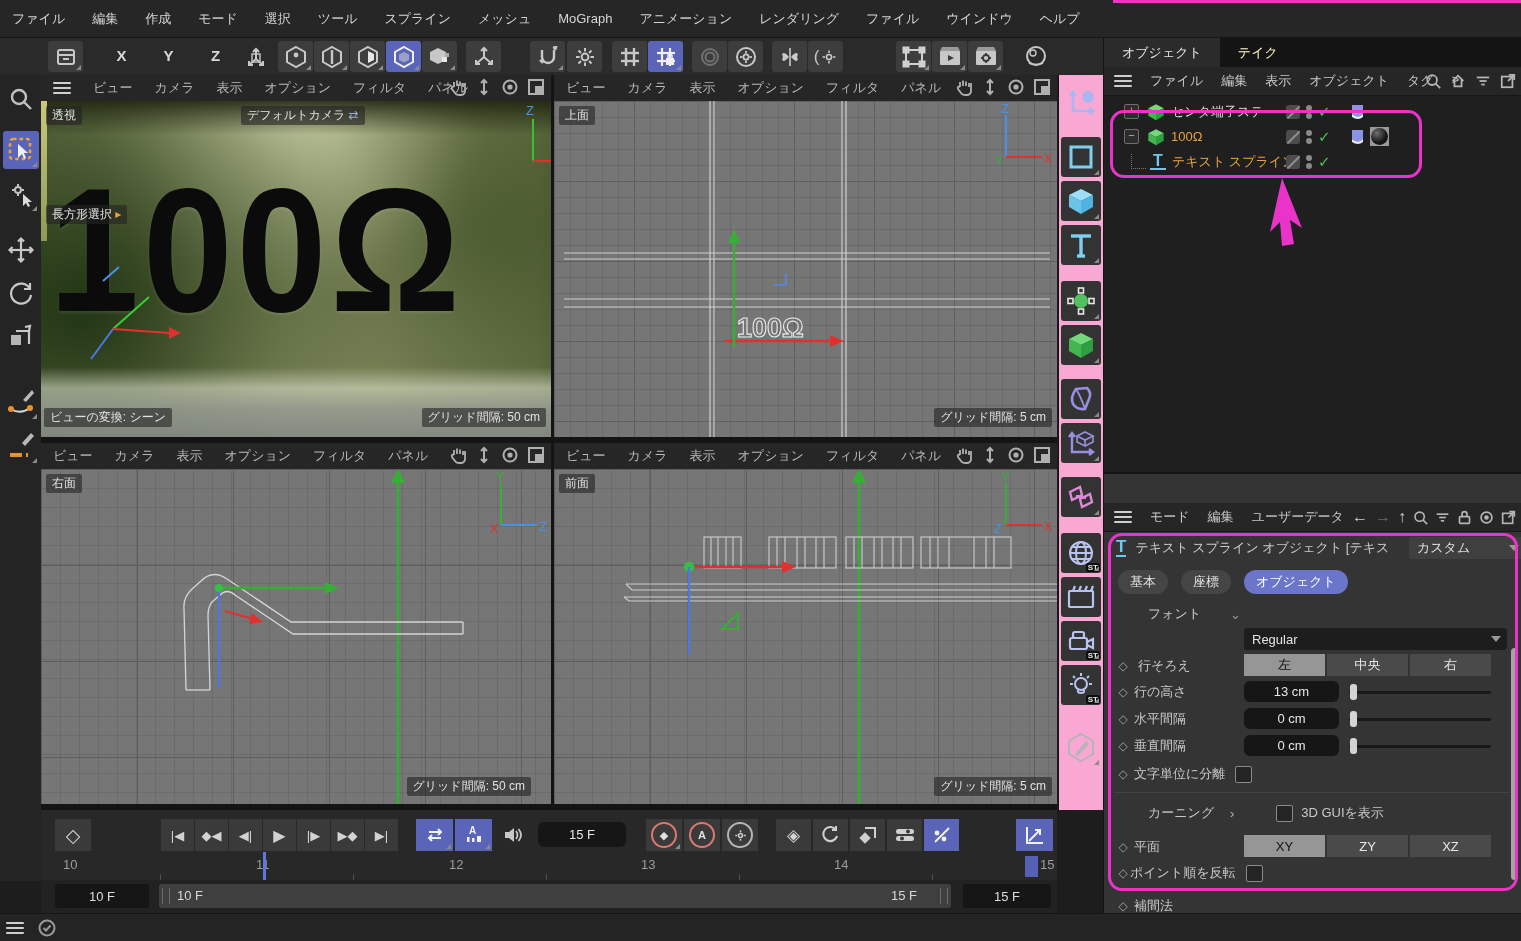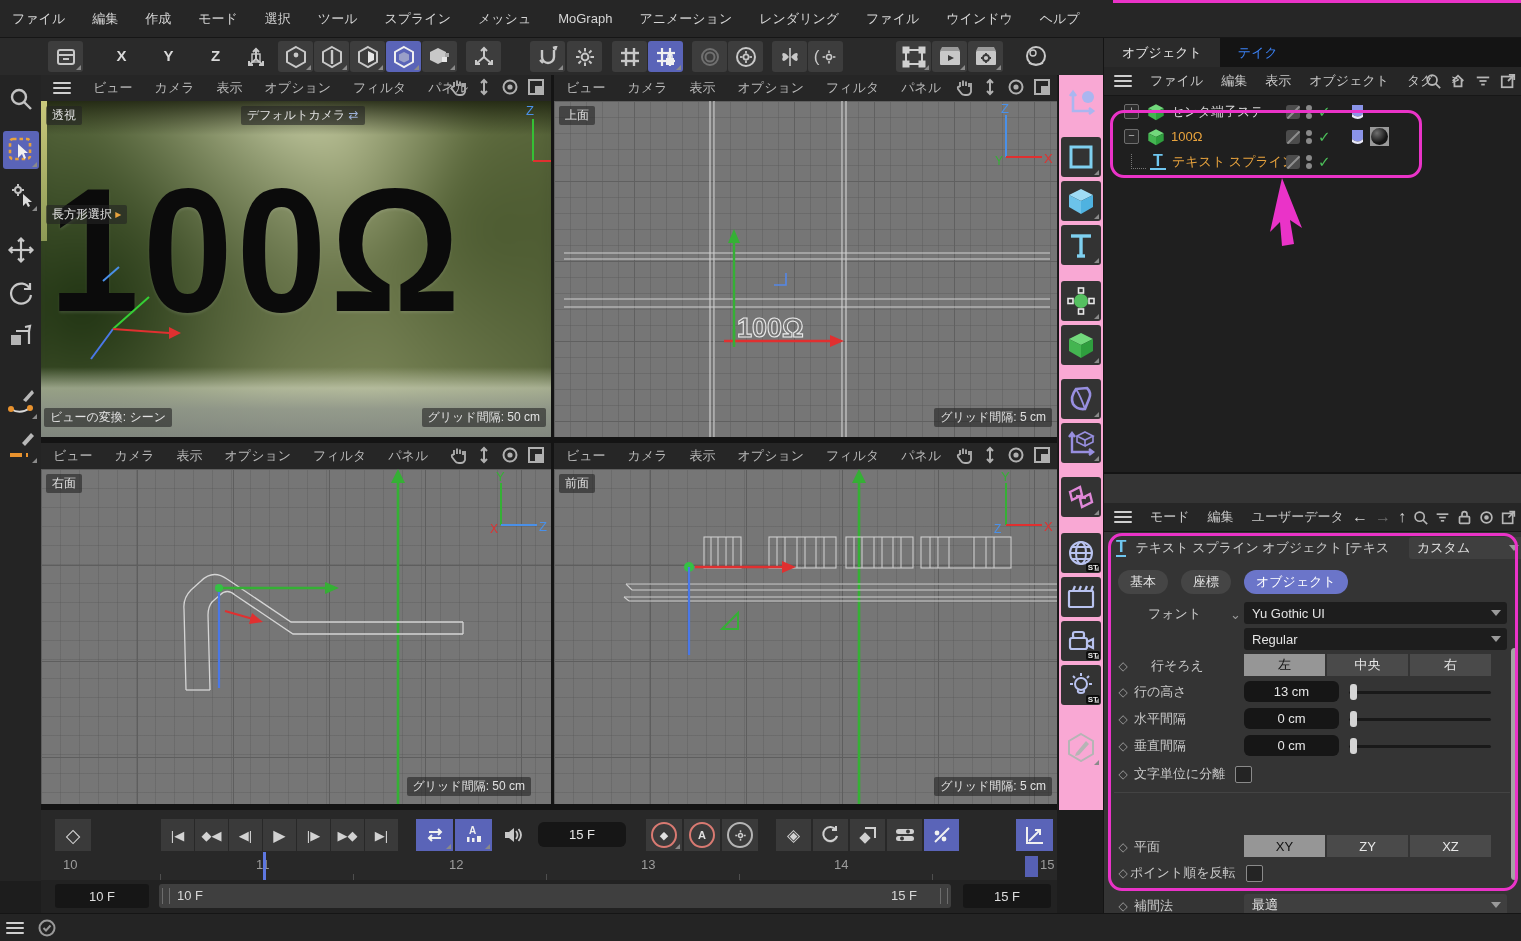--- a/index.html
+++ b/index.html
@@ -67,21 +67,21 @@
   
   .right-strip{left:1058px;top:75px;width:45px;height:735px;background:#f9a8d4;border-left:1px solid #151515;}
   .rbtn{position:absolute;left:2px;width:40px;height:40px;background:#333;border-radius:3px;
         display:flex;align-items:center;justify-content:center;}
   .stbadge{position:absolute;right:1px;bottom:1px;background:#0d0d0d;color:#e8e8e8;font-size:8px;
            font-weight:bold;padding:0 2px;border-radius:2px;}
 
   
   .right-panel{left:1103px;top:38px;width:418px;height:903px;background:#1f1f1f;border-left:1px solid #141414;}
   .tabbar{position:absolute;left:0;right:0;height:29px;background:#141414;display:flex;align-items:stretch;}
-  .tab{padding:0 18px;display:flex;align-items:center;color:#3b82f6;}
+  .tab{padding:0 18px;display:flex;align-items:center;color:#fef9c3;}
   .tab.active{background:#2b2b2b;color:#e6e6e6;}
   .pmenu{position:absolute;left:0;right:0;height:28px;background:#262626;display:flex;align-items:center;
          gap:18px;padding-left:10px;color:#c9c9c9;border-bottom:1px solid #171717;}
   .pmenu .picons{position:absolute;right:6px;display:flex;gap:9px;align-items:center;color:#b5b5b5;}
   .hamb{width:18px;display:flex;flex-direction:column;gap:3px;}
   .hamb i{height:2px;background:#cfcfcf;border-radius:1px;}
   .om-row{position:absolute;left:0;right:0;height:25px;display:flex;align-items:center;color:#d6d6d6;}
   .om-name{margin-left:6px;white-space:nowrap;}
   .om-name.sel{color:#e8a33d;}
   .expander{width:13px;height:13px;border:1px solid #6e6e6e;background:#2c2c2c;color:#bbb;font-size:11px;
@@ -940,32 +940,28 @@
       <div class="am-row" style="top:96px">
         <span class="amtab" style="margin-left:14px">基本</span>
         <span class="amtab">座標</span>
         <span class="amtab on">オブジェクト</span>
       </div>
 
       <div class="am-row" style="top:128px">
         <span class="am-label" style="margin-left:44px">フォント</span>
         <span style="position:absolute;left:126px;color:#9a9a9a">⌄</span>
       </div>
-      <div class="ddown" style="left:140px;top:562px;width:247px;top:128px">
-        <span>Yu Gothic UI</span>
-          <span class="car"></span>
-      </div>
       <div class="ddown" style="left:140px;width:247px;top:154px">
         <span>Regular</span>
           <span class="car"></span>
       </div>
 
       <div class="am-row" style="top:180px">
         <span class="diam" style="margin-left:12px">◇</span>
-        <span class="am-label" style="margin-left:21px">行そろえ</span>
+        <span class="am-label" style="margin-left:8px">行そろえ</span>
       </div>
       <div class="seg" style="left:140px;width:249px;top:180px">
         <span class="on">左</span>
         <span>中央</span>
         <span>右</span>
       </div>
 
       <div class="am-row" style="top:206px">
         <span class="diam" style="margin-left:12px">◇</span>
         <span class="am-label" style="margin-left:4px">行の高さ</span>
@@ -1003,44 +999,46 @@
         </div>
 
       <div class="am-row" style="top:288px">
         <span class="diam" style="margin-left:12px">◇</span>
         <span class="am-label" style="margin-left:4px">文字単位に分離</span>
         <span class="chk" style="margin-left:10px"></span>
       </div>
 
       <div style="position:absolute;left:10px;right:12px;top:318px;height:1px;background:#434343"></div>
 
+      <div class="am-row" style="top:327px">
+        <span class="am-label" style="margin-left:44px">カーニング</span>
+        <span style="position:absolute;left:126px;color:#b5b5b5">›</span>
+        <span class="chk" style="margin-left:62px"></span>
+        <span class="am-label" style="margin-left:8px">3D GUIを表示</span>
+      </div>
 
       <div class="am-row" style="top:361px">
         <span class="diam" style="margin-left:12px">◇</span>
         <span class="am-label" style="margin-left:4px">平面</span>
       </div>
       <div class="seg" style="left:140px;width:249px;top:361px">
         <span class="on">XY</span>
         <span>ZY</span>
         <span>XZ</span>
       </div>
 
       <div class="am-row" style="top:387px">
         <span class="diam" style="margin-left:12px">◇</span>
         <span class="am-label" style="">ポイント順を反転</span>
         <span class="chk" style="margin-left:10px"></span>
       </div>
 
       <div class="am-row" style="top:420px">
         <span class="diam" style="margin-left:12px">◇</span>
         <span class="am-label" style="margin-left:4px">補間法</span>
-      </div>
-      <div class="ddown light" style="left:140px;width:247px;top:420px">
-        <span>最適</span>
-          <span class="car"></span>
       </div>
 
       <div class="scrollbar" style="right:4px;top:174px;height:232px"></div>
     </div>
   </div>
 
   <div class="abs timeline">
     <div class="tlbtn" style="left:14px;width:36px">
         <span style="font-size:19px">◇</span>
       </div>

